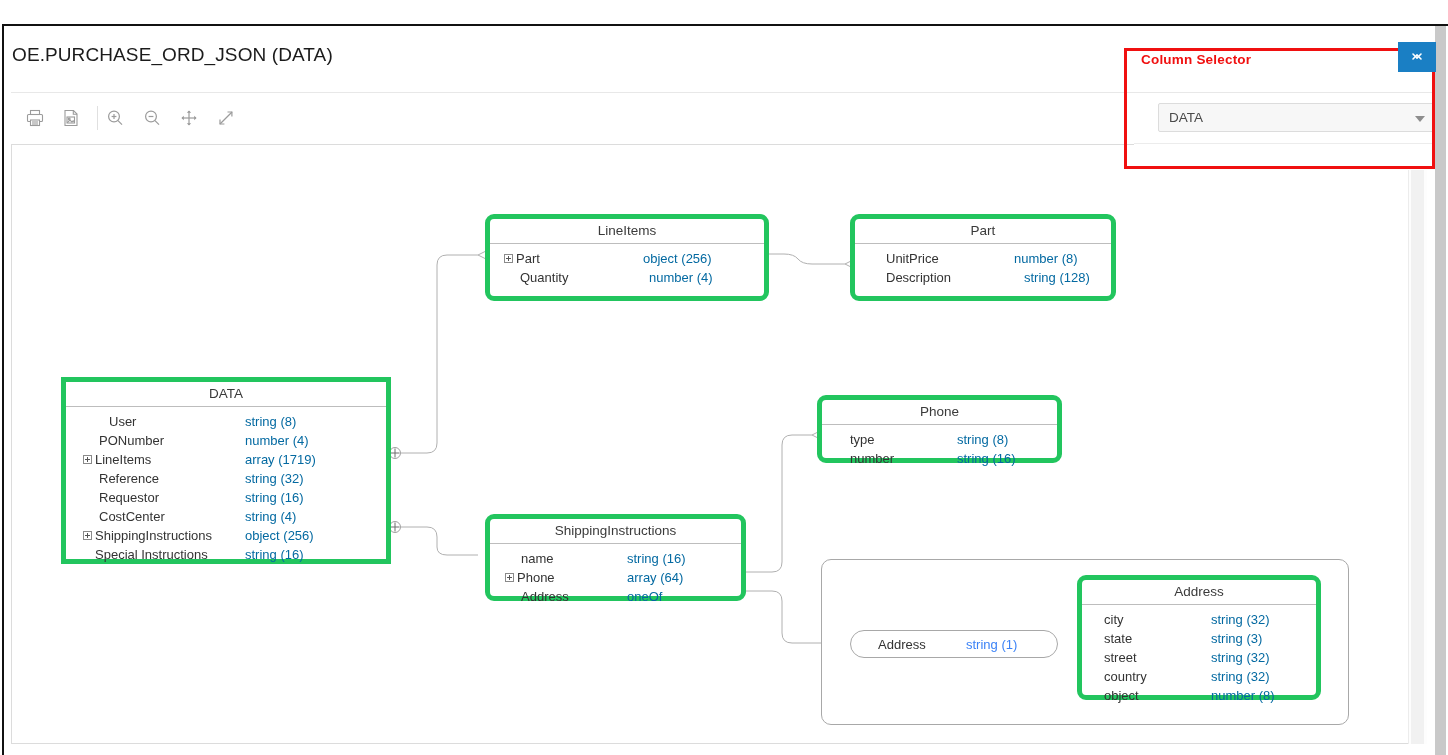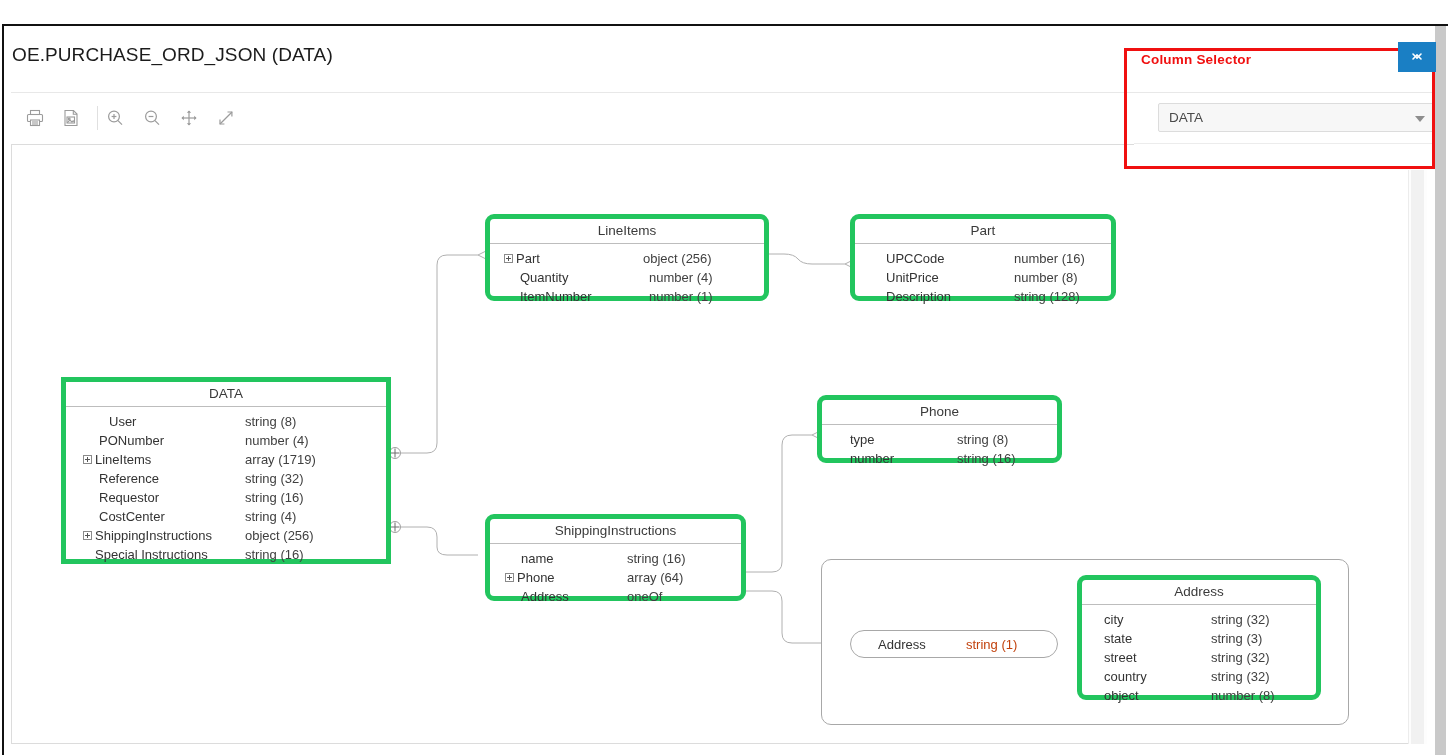--- a/index.html
+++ b/index.html
@@ -43,31 +43,31 @@
   .rightrail-inner{position:absolute;left:1429px;top:26px;width:6px;height:729px;background:#fff;}
 
   
   .ent{position:absolute;box-sizing:border-box;border:5px solid #22c55e;background:#fff;}
   .ent.round{border-radius:9px;}
   .ent-hdr{height:24px;line-height:24px;text-align:center;font-size:13.5px;color:#3a3a3a;
            border-bottom:1px solid #bdbdbd;}
   .ent-body{padding:5px 0 6px 0;}
   .row{position:relative;height:19px;line-height:19px;font-size:13px;white-space:nowrap;}
   .rname{position:absolute;color:#333;}
-  .rtype{position:absolute;color:#404040;}
+  .rtype{position:absolute;color:#0369a1;}
   .plus{position:absolute;width:9px;height:9px;box-sizing:border-box;
         border:1px solid #8a8a8a;background:#fff;}
   .plus:before{content:"";position:absolute;left:1px;top:3px;width:5px;height:1px;background:#555;}
   .plus:after{content:"";position:absolute;left:3px;top:1px;width:1px;height:5px;background:#555;}
 
   
   .pill{position:absolute;box-sizing:border-box;border:1px solid #a8a8a8;border-radius:14px;
         background:#fff;height:28px;line-height:28px;font-size:13px;}
   .pill .rname{color:#333;}
-  .pill .rtype{color:#c2410c;}
+  .pill .rtype{color:#3b82f6;}
 
   
   .group{position:absolute;box-sizing:border-box;border:1px solid #a8a8a8;border-radius:10px;
          background:#fff;}
 
   
   .conn{position:absolute;left:0;top:0;width:1404px;height:600px;pointer-events:none;}
 
   
   .cs-panel{position:absolute;left:1134px;top:44px;width:300px;height:126px;background:#fff;}
@@ -245,41 +245,33 @@
       <div class="ent-body">
         <div class="row">
           <span class="plus" style="left:14px;top:5px"></span>
           <span class="rname" style="left:26px">Part</span>
           <span class="rtype" style="left:153px">object (256)</span>
         </div>
         <div class="row">
           <span class="rname" style="left:30px">Quantity</span>
           <span class="rtype" style="left:159px">number (4)</span>
         </div>
-        <div class="row">
-          <span class="rname" style="left:30px">ItemNumber</span>
-          <span class="rtype" style="left:159px">number (1)</span>
-        </div>
       </div>
     </div>
 
     <div class="ent round" style="left:838px;top:69px;width:266px;height:87px">
       <div class="ent-hdr">Part</div>
       <div class="ent-body">
         <div class="row">
-          <span class="rname" style="left:31px">UPCCode</span>
-          <span class="rtype" style="left:159px">number (16)</span>
-        </div>
-        <div class="row">
           <span class="rname" style="left:31px">UnitPrice</span>
           <span class="rtype" style="left:159px">number (8)</span>
         </div>
         <div class="row">
           <span class="rname" style="left:31px">Description</span>
-          <span class="rtype" style="left:159px">string (128)</span>
+          <span class="rtype" style="left:169px">string (128)</span>
         </div>
       </div>
     </div>
 
     <div class="ent round" style="left:805px;top:250px;width:245px;height:68px">
       <div class="ent-hdr">Phone</div>
       <div class="ent-body">
         <div class="row">
           <span class="rname" style="left:28px">type</span>
           <span class="rtype" style="left:135px">string (8)</span>

